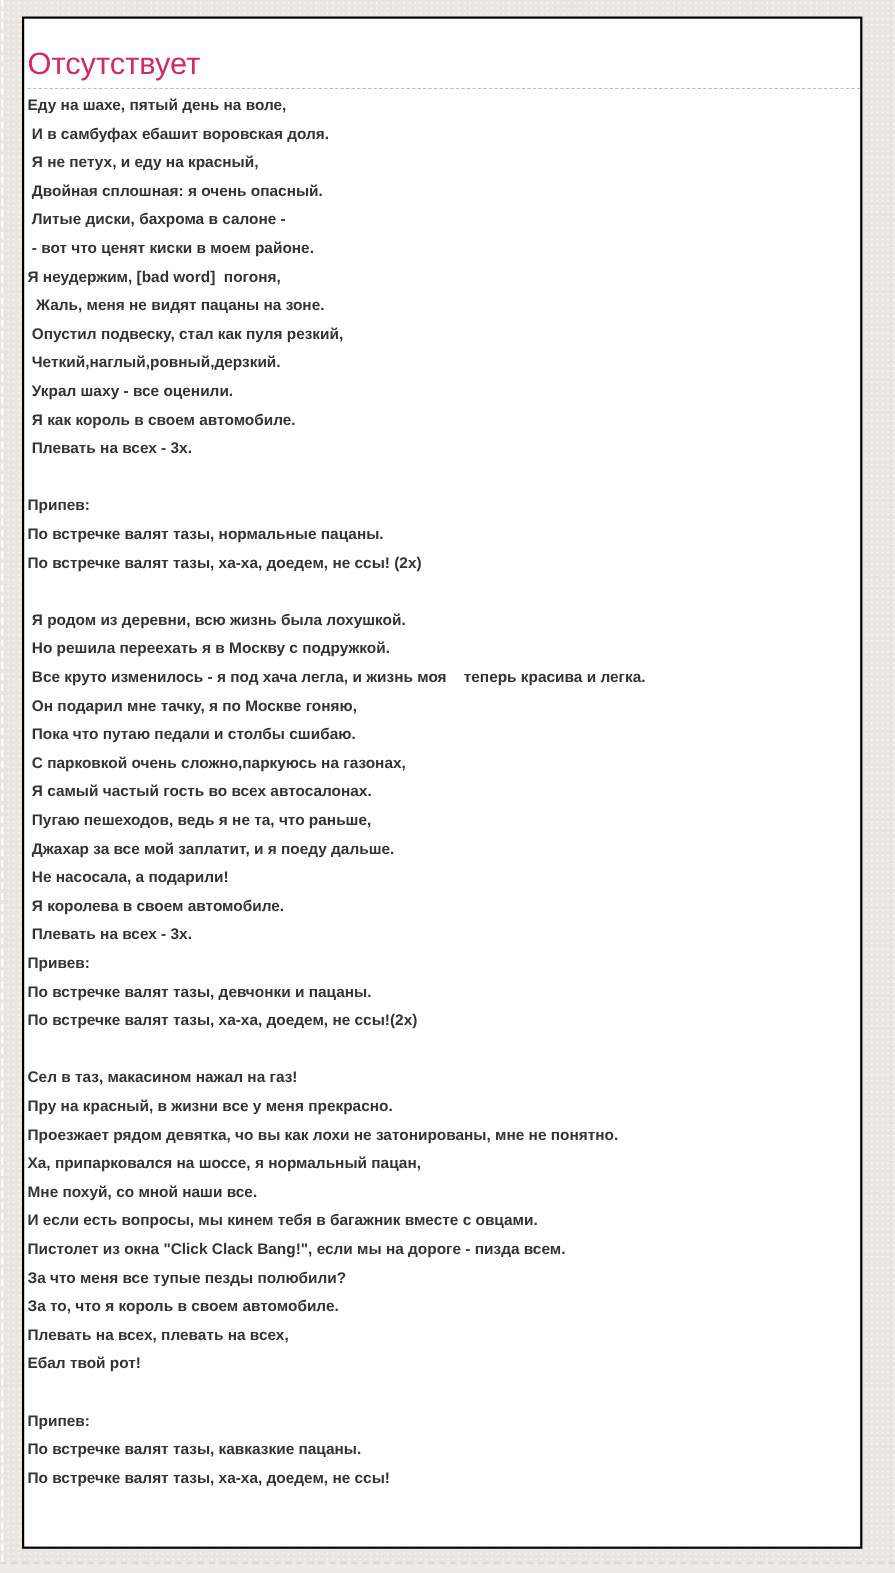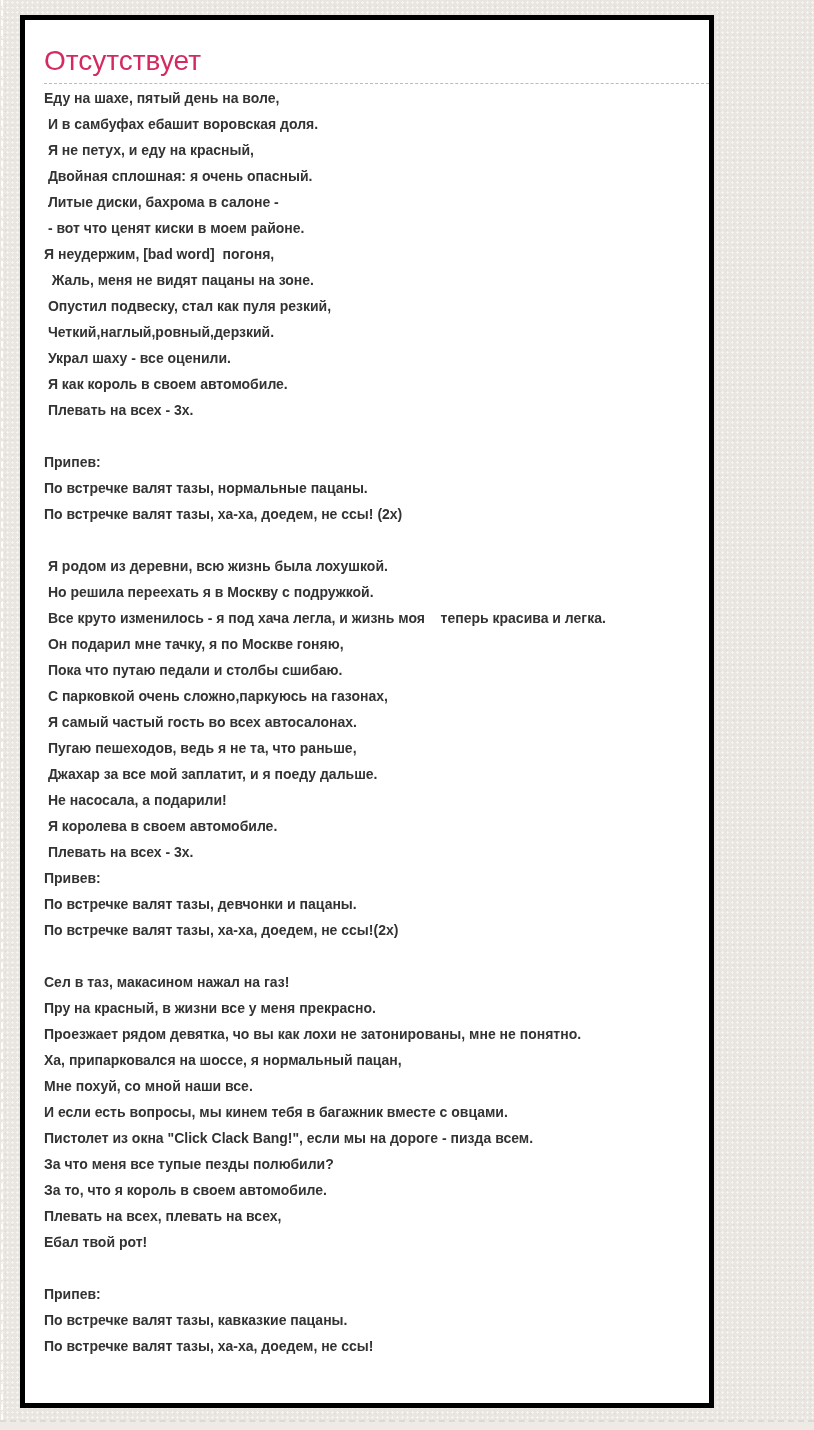--- a/index.html
+++ b/index.html
@@ -24,26 +24,26 @@
     left: 1px;
     top: 0;
     height: 100%;
     width: 0;
     border-left: 2px dashed rgba(255,255,255,.85);
   }
   .card {
     position: absolute;
     left: 20px;
     top: 15px;
-    width: 694px;
+    width: 764px;
     height: 1393px;
     box-sizing: border-box;
     background: var(--card-background, #ffffff);
-    border: 5px solid #000000;
-    padding: 26px 0 0 19px;
+    border: 2px solid #000000;
+    padding: 26px 0 0 3px;
     overflow: hidden;
   }
   .header {
     padding-bottom: 7px;
     padding-right: 6px;
     border-bottom: 1px dashed var(--separator, #a9c0cf);
   }
   .song-title {
     margin: 0;
     font-size: 28px;

